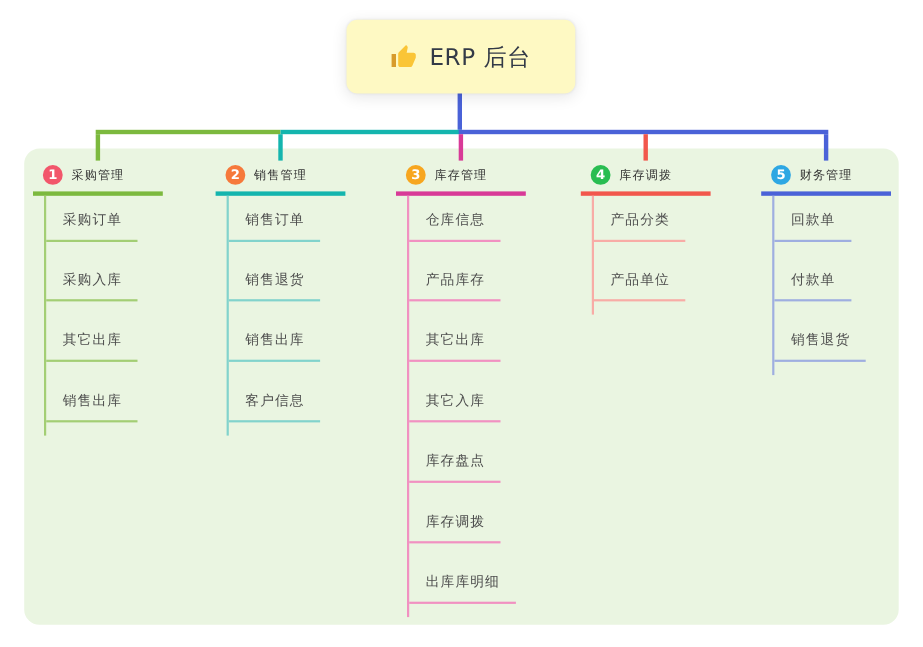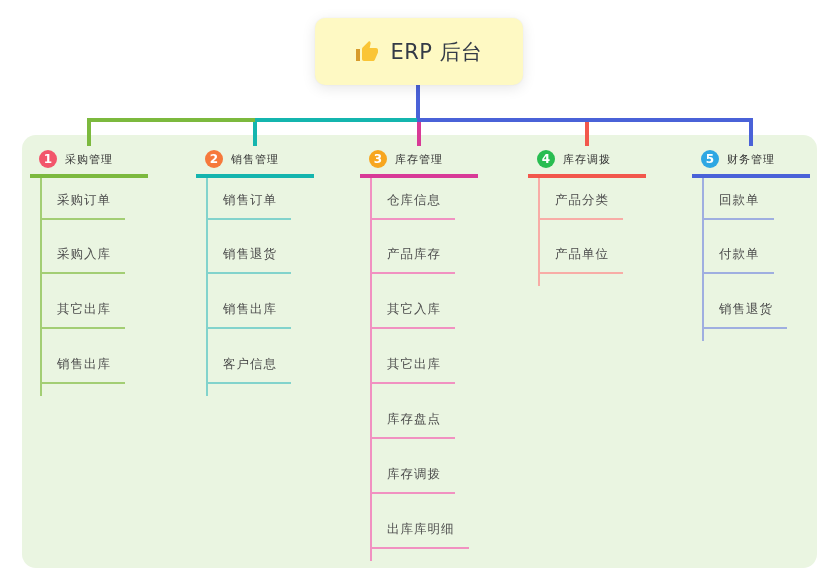--- a/index.html
+++ b/index.html
@@ -113,24 +113,24 @@
       <span class="branch-label">库存管理</span>
     </div>
     <div class="children">
       <div class="child-row">
           <div class="child-line"><span class="child-label">仓库信息</span></div>
         </div>
       <div class="child-row">
           <div class="child-line"><span class="child-label">产品库存</span></div>
         </div>
       <div class="child-row">
-          <div class="child-line"><span class="child-label">其它入库</span></div>
+          <div class="child-line"><span class="child-label">其它出库</span></div>
         </div>
       <div class="child-row">
-          <div class="child-line"><span class="child-label">其它出库</span></div>
+          <div class="child-line"><span class="child-label">其它入库</span></div>
         </div>
       <div class="child-row">
           <div class="child-line"><span class="child-label">库存盘点</span></div>
         </div>
       <div class="child-row">
           <div class="child-line"><span class="child-label">库存调拨</span></div>
         </div>
       <div class="child-row">
           <div class="child-line"><span class="child-label">出库库明细</span></div>
         </div>

